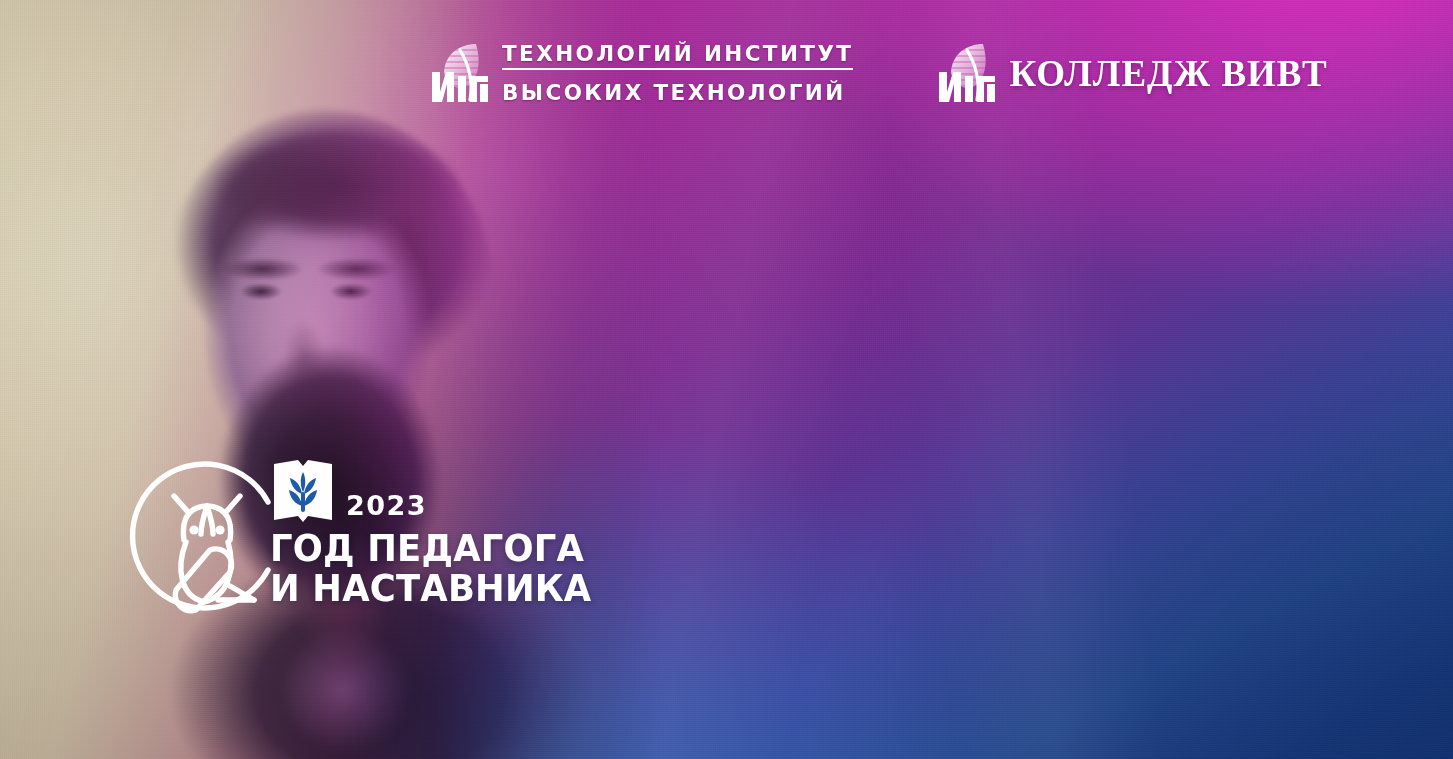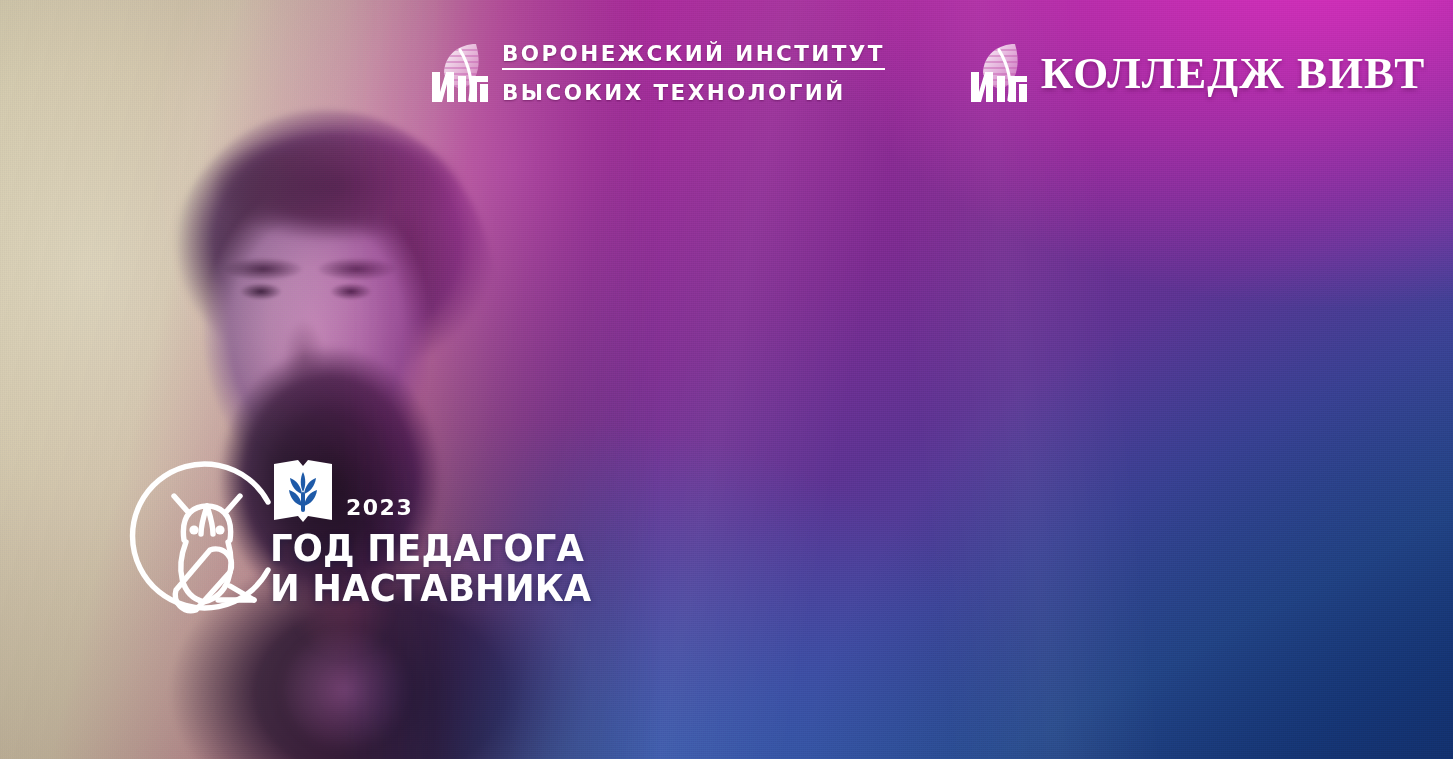--- a/index.html
+++ b/index.html
@@ -201,21 +201,21 @@
     letter-spacing: 2.4px;
     white-space: nowrap;
     text-shadow: 0 1px 2px rgba(70,0,60,.45);
   }
   .vivt-line1 { padding-bottom: 3px; border-bottom: 2.5px solid #fff; }
   .vivt-line2 { padding-top: 12px; }
 
   .college-text {
     font-family: "Liberation Serif", serif;
     font-weight: 700;
-    font-size: 45px;
+    font-size: 37px;
     letter-spacing: 1px;
     color: #fff;
     white-space: nowrap;
     text-shadow: 0 2px 4px rgba(70,0,60,.40);
   }
 
   
   .title-block {
     position: absolute;
     right: 46px;
@@ -260,21 +260,21 @@
     display: flex;
     align-items: flex-end;
     gap: 10px;
     height: 82px;
   }
   .book-emblem { width: 66px; height: 72px; flex: 0 0 auto; }
   .book-emblem svg { display: block; width: 66px; height: 72px; }
   .year-num {
     font-family: "DejaVu Sans", sans-serif;
     font-weight: 700;
-    font-size: 22px;
+    font-size: 27px;
     letter-spacing: 1.5px;
     color: #ffffff;
     line-height: 1;
     padding-bottom: 9px;
   }
   .year-name {
     margin-top: 2px;
     font-family: "DejaVu Sans", sans-serif;
     font-weight: 700;
     font-size: 36.5px;
@@ -342,21 +342,21 @@
             <line x1="8" y1="44" x2="54" y2="44"></line>
           </g>
           <path d="M2 60 L2 30 L10 30 L10 50 L16 30 L24 30 L24 60 L17 60 L17 42 L12 60 Z" fill="#ffffff"></path>
           <path d="M28 60 L28 34 L36 34 L36 60 Z" fill="#ffffff"></path>
           <path d="M40 60 L40 34 L58 34 L58 40 L47 40 L47 60 Z" fill="#ffffff"></path>
           <path d="M50 60 L50 42 L58 42 L58 60 Z" fill="#ffffff"></path>
           <path d="M30 8 C36 18 44 36 40 58" stroke="#ffffff" stroke-width="3.2" fill="none" stroke-linecap="round"></path>
         </svg>
       </span>
       <span class="vivt-lines">
-        <span class="vivt-line1">ВОРОНЕЖСКИЙ ИНСТИТУТ</span>
+        <span class="vivt-line1">ТЕХНОЛОГИЙ ИНСТИТУТ</span>
         <span class="vivt-line2">ВЫСОКИХ ТЕХНОЛОГИЙ</span>
       </span>
     </div>
 
     <div class="logo-unit">
       <span class="vivt-mark">
         <svg viewBox="0 0 60 62" xmlns="http://www.w3.org/2000/svg">
           <defs>
             <linearGradient id="sw2" x1="0" y1="0" x2="1" y2="1">
               <stop offset="0%" stop-color="#ffffff" stop-opacity=".95"></stop>

